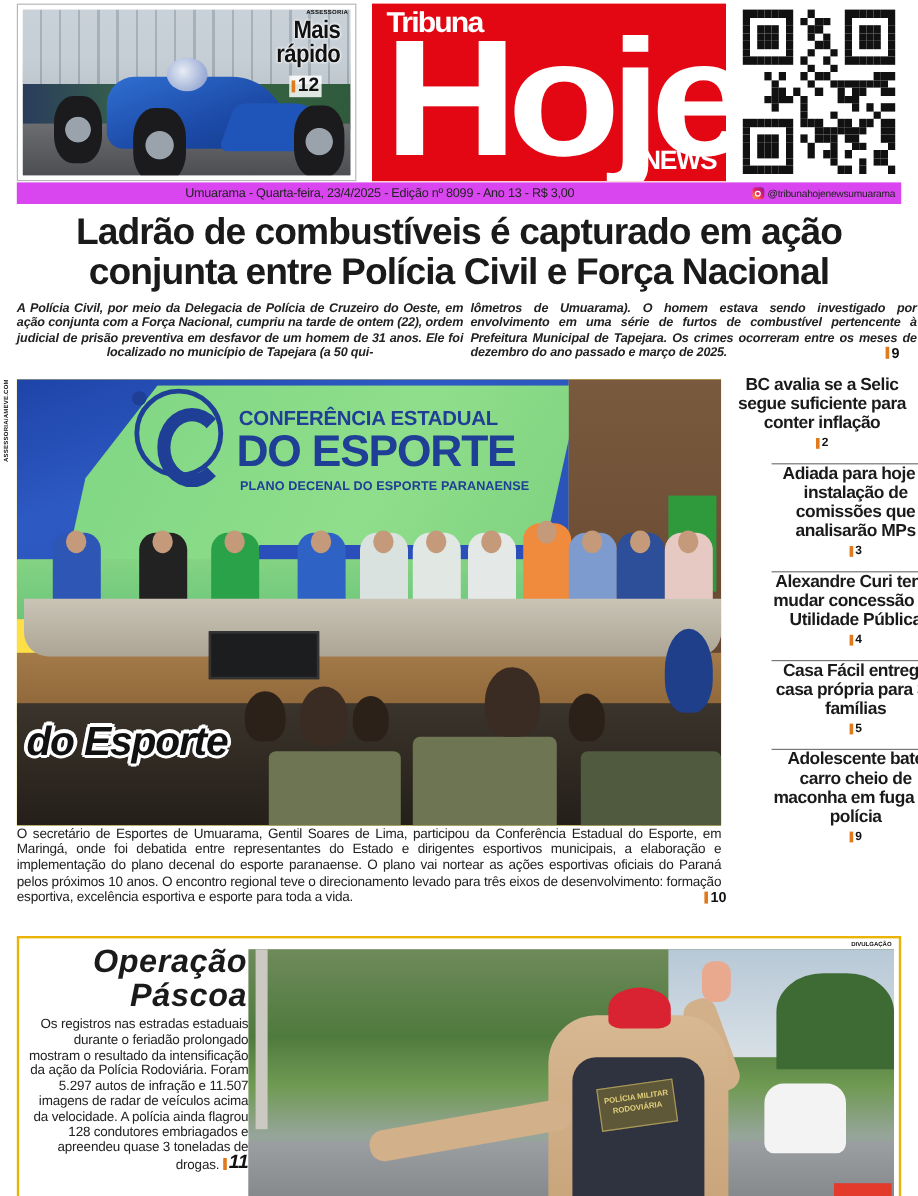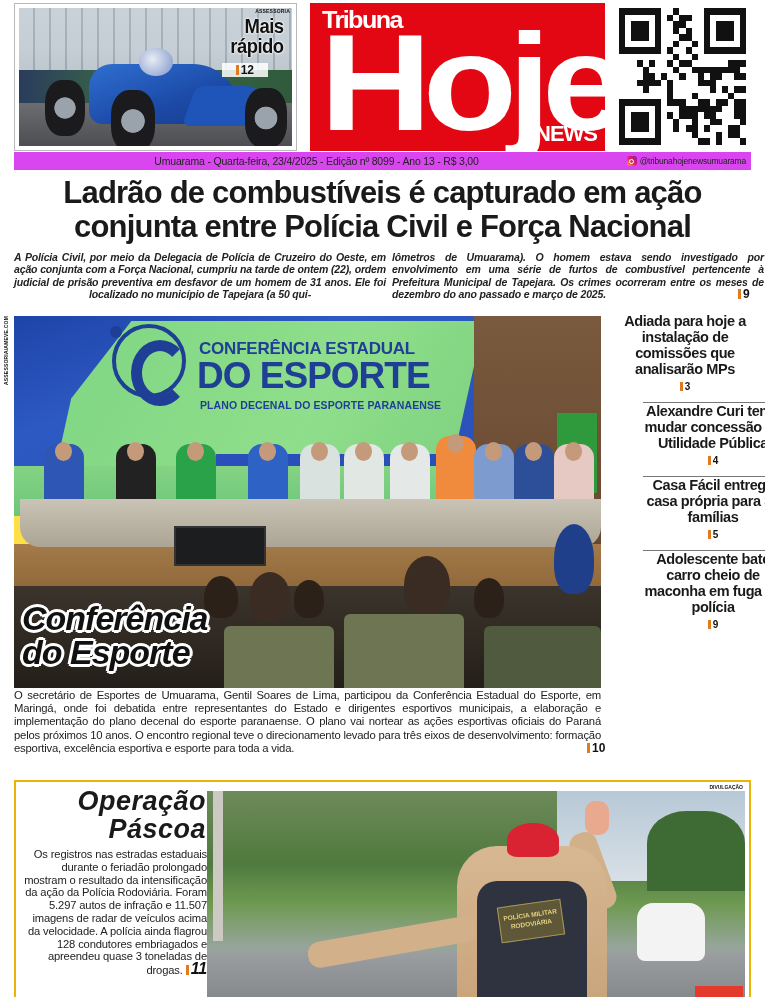--- a/index.html
+++ b/index.html
@@ -25,21 +25,21 @@
   .wheel { position:absolute; background: radial-gradient(circle,#9aa3ab 0 30%,#1b1b1d 32% 100%); border-radius: 40%; }
   .wheel.w1 { left: 26px; top: 72px; width: 40px; height: 56px; }
   .wheel.w2 { left: 92px; top: 82px; width: 44px; height: 62px; }
   .wheel.w3 { left: 226px; top: 80px; width: 42px; height: 60px; }
   .helmet { position:absolute; left:120px; top:40px; width:34px; height:28px; border-radius:50%; background: radial-gradient(circle at 40% 40%, #e7ecf5, #7d93c8); }
   .teaser-credit { position:absolute; right:2px; top:0px; font-size:5px; font-weight:bold; color:#111; letter-spacing:.2px; }
   .teaser-title { position:absolute; right:8px; top:8px; text-align:right; font-family:"Liberation Sans", sans-serif; font-weight:bold;
     font-size:21px; line-height:20px; color:#111; text-shadow: 0 0 3px #fff, 0 0 2px #fff, 0 0 1px #fff; letter-spacing:-.6px; transform: scaleX(.88); transform-origin: right top; }
   .page-ref { display:inline-flex; align-items:center; gap:2px; font-weight:bold; color:#111; }
   .page-ref .bar { display:inline-block; width:3px; height:10px; background:#e07a1c; }
-  .teaser-ref { position:absolute; right:24px; top:55px; font-size:12px; background: rgba(255,255,255,.85); padding: 0 14px; }
+  .teaser-ref { position:absolute; right:24px; top:55px; font-size:16px; background: rgba(255,255,255,.85); padding: 0 2px; }
 
   .masthead {
     position:absolute; left:310px; top:3px; width:295px; height:148px; background:#e30613; overflow:hidden;
   }
   .mast-tribuna { position:absolute; left:12px; top:3px; color:#fff; font-family:"Liberation Sans", sans-serif; font-weight:bold;
     font-size:24px; letter-spacing:-1.5px; transform: scaleX(1.05); transform-origin:left top; }
   .mast-hoje { position:absolute; left:10px; top:10px; color:#fff; font-family:"Liberation Sans", sans-serif; font-weight:bold;
     font-size:138px; line-height:138px; letter-spacing:-8px; transform: scaleX(1.12); transform-origin:left top; }
   .mast-news { position:absolute; right:8px; bottom:4px; color:#fff; font-family:"Liberation Sans", sans-serif; font-weight:bold;
     font-size:22px; letter-spacing:-1px; }
@@ -664,31 +664,37 @@
     <div class="seat" style="left:330px;top:28px;width:120px;height:74px;"></div>
     <div class="seat" style="left:470px;top:40px;width:117px;height:62px;background:#4f5a3f;"></div>
     <div class="head" style="left:190px;top:-10px;width:34px;height:42px;"></div>
     <div class="head" style="left:236px;top:-14px;width:40px;height:50px;background:#3a2c22;"></div>
     <div class="head" style="left:280px;top:-6px;width:30px;height:38px;"></div>
     <div class="head" style="left:390px;top:-30px;width:46px;height:58px;background:#3a2c22;"></div>
     <div class="head" style="left:460px;top:-8px;width:30px;height:40px;"></div>
     <div class="head" style="left:540px;top:-62px;width:40px;height:70px;background:#1f3f8a;"></div>
   </div>
   <div class="conf-overlay">
-    <div>Conferência</div>
     <div>do Esporte</div>
   </div>
 </div>
 <div class="caption">O secretário de Esportes de Umuarama, Gentil Soares de Lima, participou da Conferência Estadual do Esporte, em Maringá, onde foi debatida entre representantes do Estado e dirigentes esportivos municipais, a elaboração e implementação do plano decenal do esporte paranaense. O plano vai nortear as ações esportivas oficiais do Paraná pelos próximos 10 anos. O encontro regional teve o direcionamento levado para três eixos de desenvolvimento: formação esportiva, excelência esportiva e esporte para toda a vida.</div>
 <div class="caption-ref page-ref">
   <span class="bar"></span>
   <span>10</span>
 </div>
 
 <div class="sidebar">
+  <div class="side-item">
+    <div class="side-title">BC avalia se a Selic segue suficiente para conter inflação</div>
+    <div class="page-ref">
+        <span class="bar"></span>
+        <span>2</span>
+      </div>
+  </div>
   <div class="side-item">
     <div class="side-title">Adiada para hoje a instalação de comissões que analisarão MPs</div>
     <div class="page-ref">
         <span class="bar"></span>
         <span>3</span>
       </div>
   </div>
   <div class="side-item">
     <div class="side-title">Alexandre Curi tenta mudar concessão de Utilidade Pública</div>
     <div class="page-ref">

